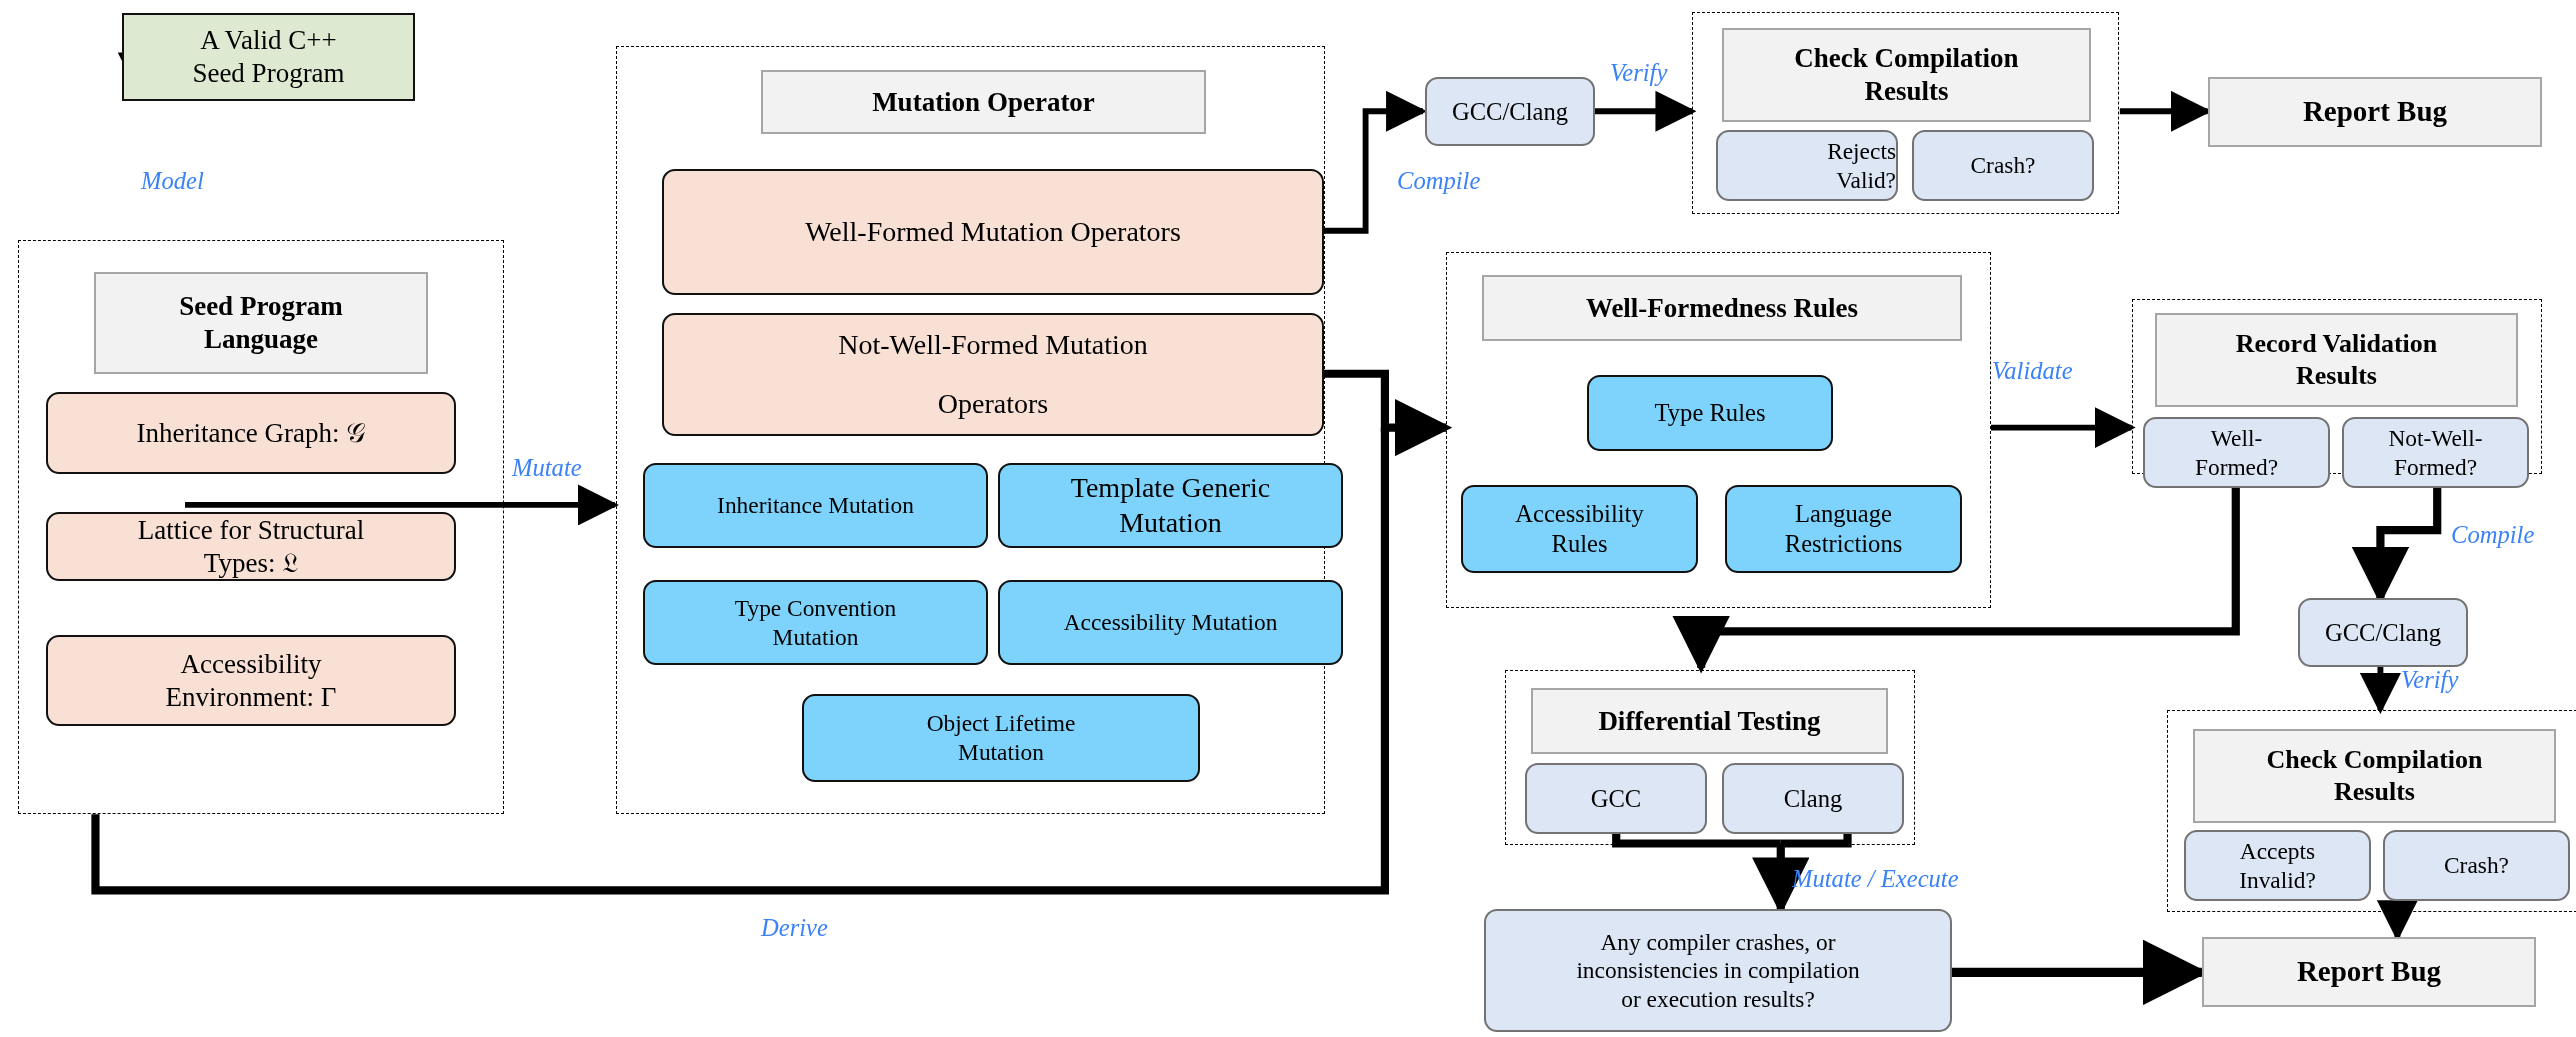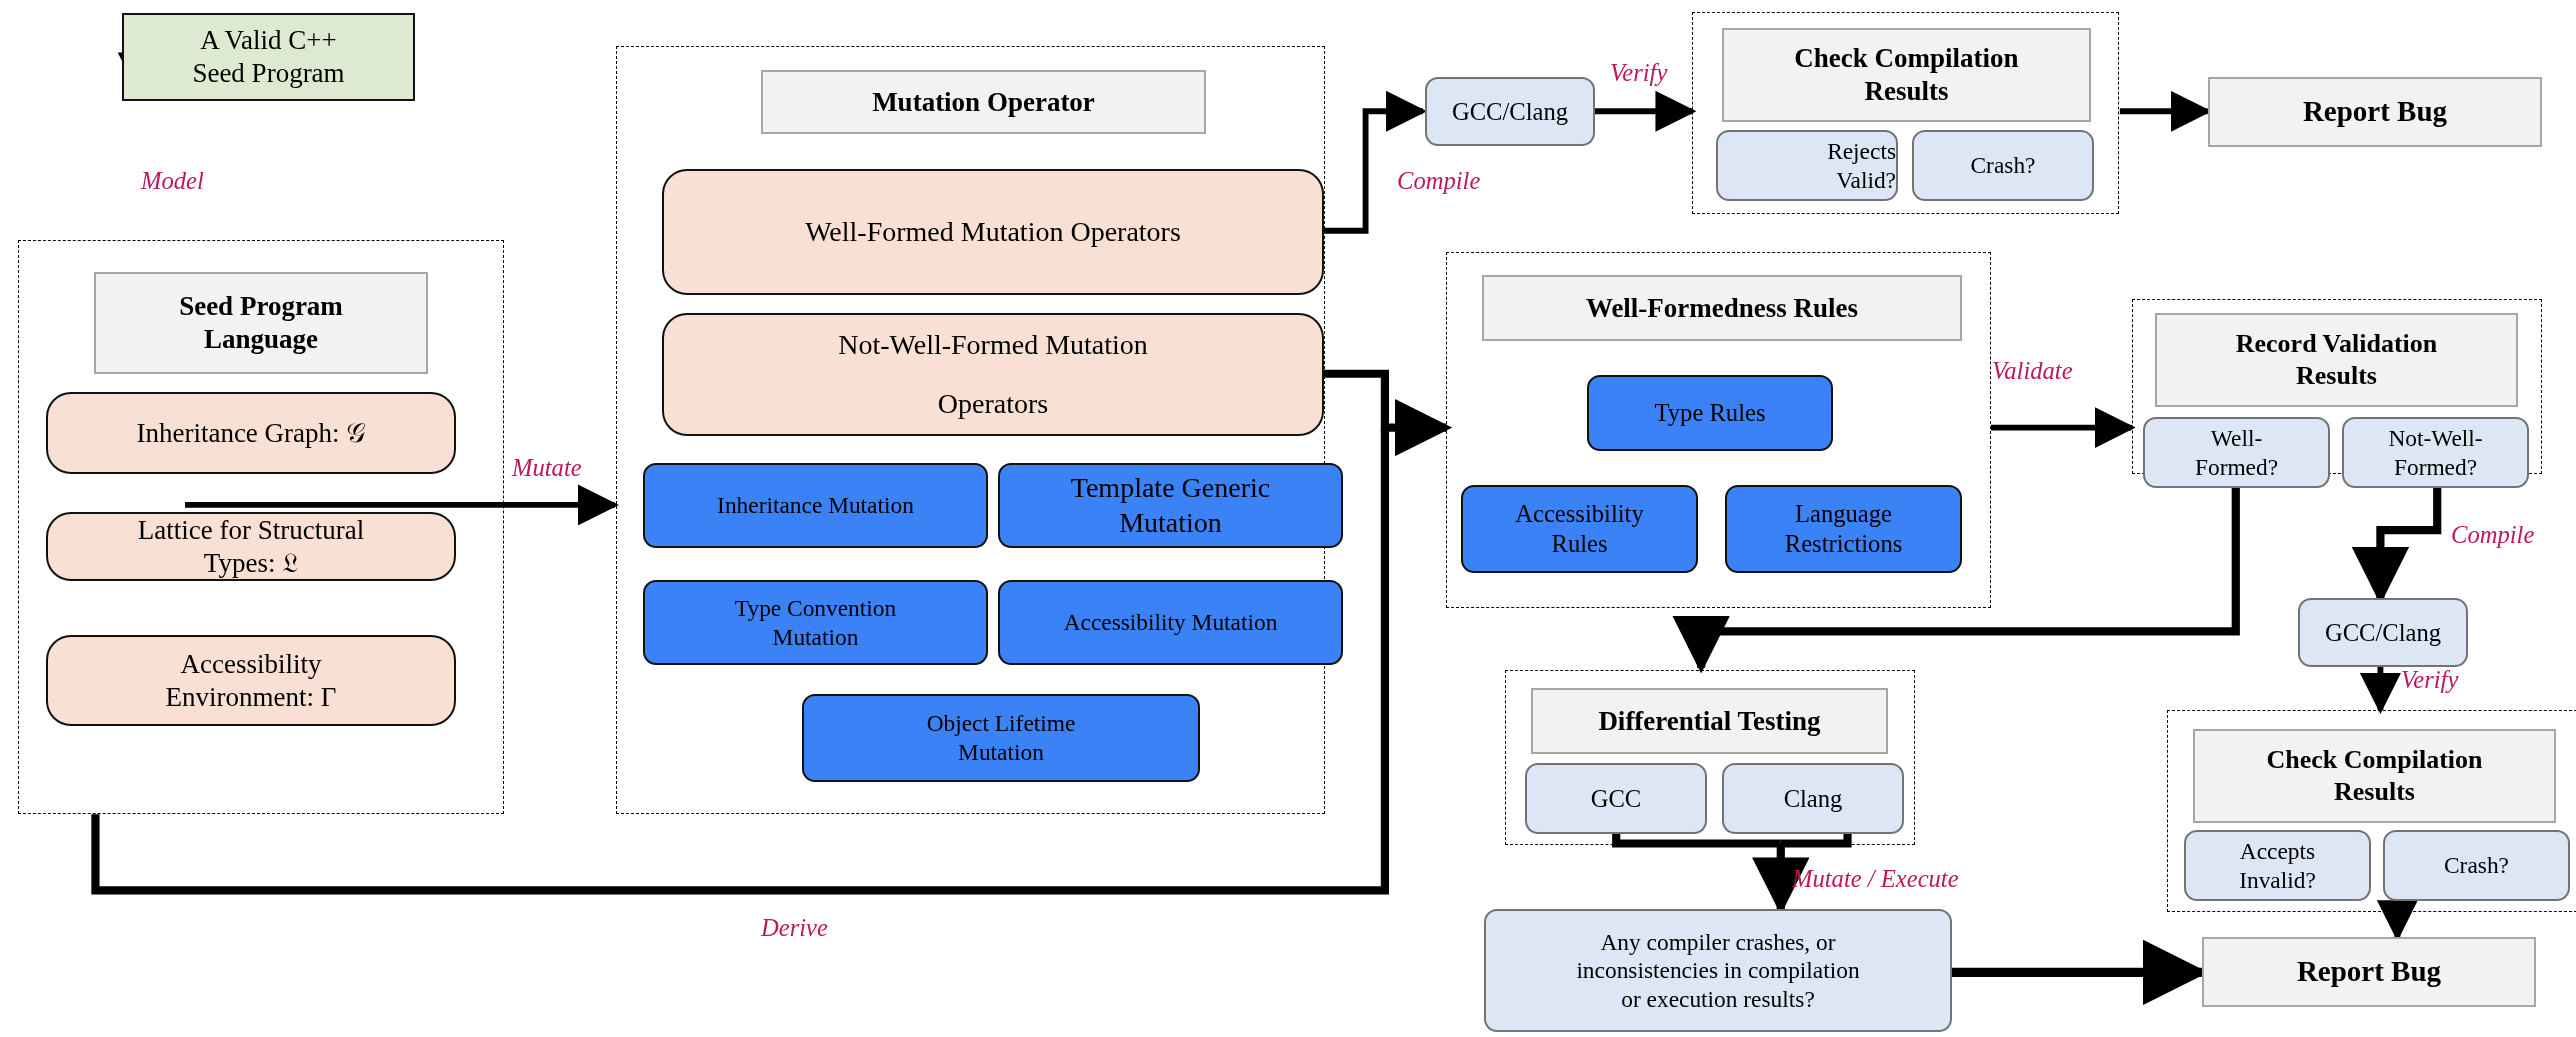--- a/index.html
+++ b/index.html
@@ -10,27 +10,27 @@
   .node{position:absolute;box-sizing:border-box;display:flex;align-items:center;
         justify-content:center;text-align:center;line-height:1.22;}
 
   
   .group{position:absolute;box-sizing:border-box;border:1.8px dashed #000;background:transparent;}
 
   
   .hdr{background:#f2f2f2;border:2.9px solid #a6a6a6;font-weight:bold;color:#000;}
 
   
-  .pink{background:#f8e0d4;border:2px solid #111;border-radius:25px;}
-  .yellow{background:#3b82f6;border:2px solid #111;border-radius:13px;}
+  .pink{background:#f8e0d4;border:2px solid #111;border-radius:13px;}
+  .yellow{background:#7dd3fc;border:2px solid #111;border-radius:13px;}
   .blue{background:#dce6f4;border:2px solid #737373;border-radius:13px;}
   .green{background:#ddead1;border:2.3px solid #111;}
 
   
-  .elabel{position:absolute;font-style:italic;color:#be185d;white-space:nowrap;
+  .elabel{position:absolute;font-style:italic;color:#3b82f6;white-space:nowrap;
           font-family:"Liberation Serif",serif;}
 
   
   #wires{position:absolute;left:0;top:0;width:2576px;height:1038px;pointer-events:none;}
 </style>
 </head>
 <body>
 
 <div id="stage">
 

